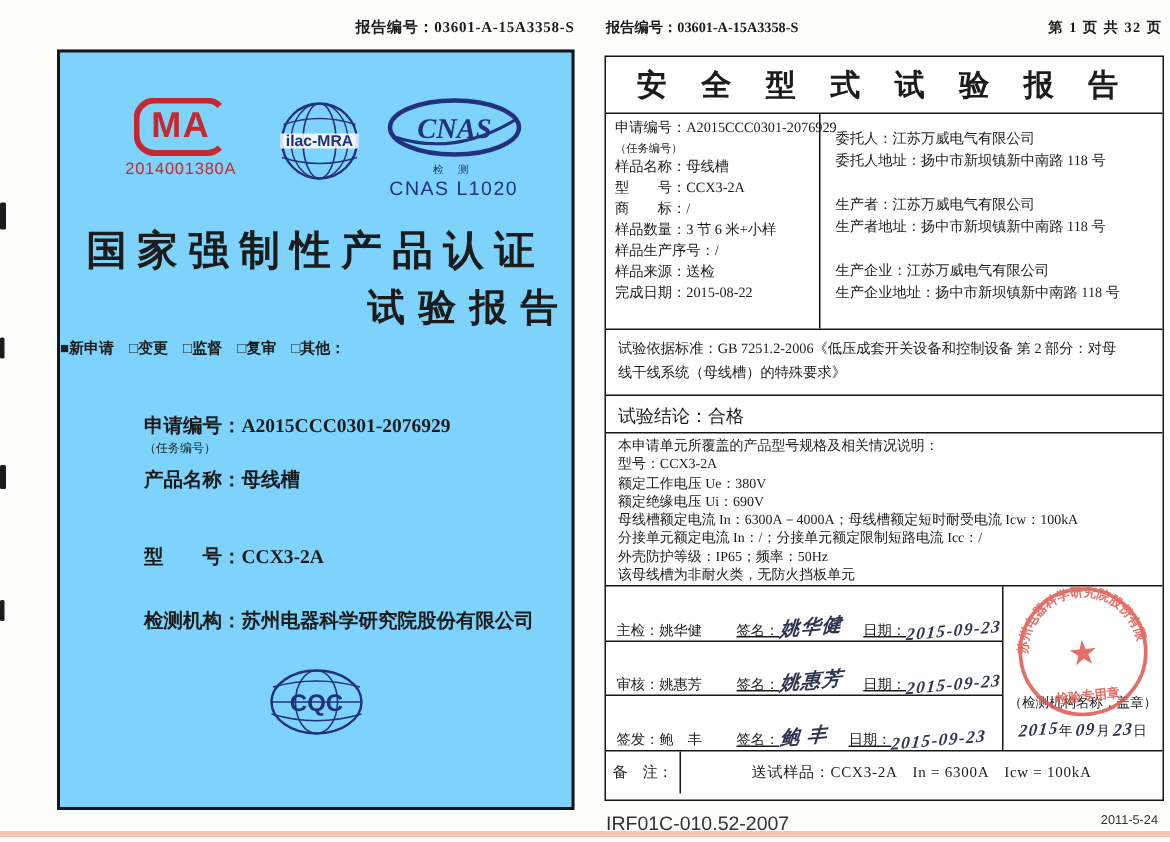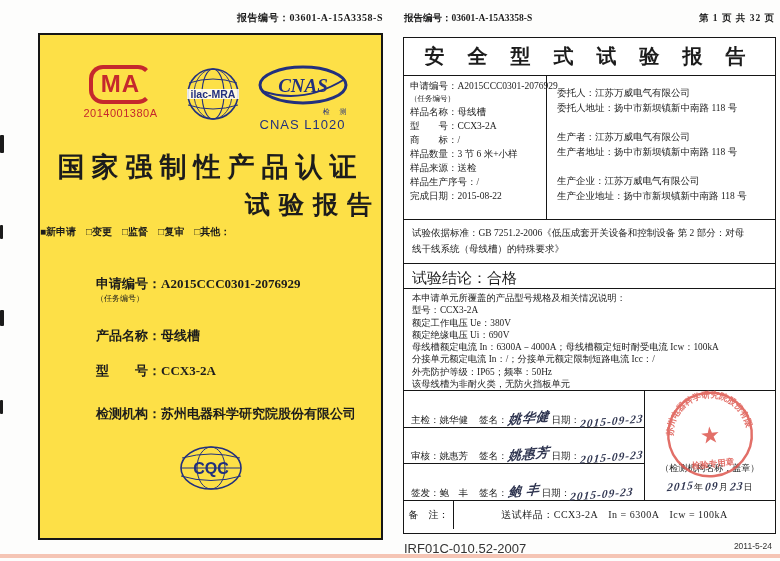--- a/index.html
+++ b/index.html
@@ -5,28 +5,28 @@
   * { margin:0; padding:0; box-sizing:border-box; }
   body { width:780px; height:561px; font-family:"Liberation Serif", serif; background:#fdfdfc; }
   .canvas { position:relative; width:780px; height:561px; overflow:hidden; background:#fdfdfc; color:#1c1c1c; }
 
   
   .mark { position:absolute; background:#1b1b1b; border-radius:1px; }
   .bottom-strip { position:absolute; left:0; top:554px; width:780px; height:4px; background:#f3b7a2; opacity:.8; }
 
   
   .left-report-no { position:absolute; top:11px; left:0; width:383px; text-align:right; font-size:10px; font-weight:bold; letter-spacing:.5px; }
-  .page-left { position:absolute; left:38px; top:33px; width:345px; height:507px; border:2px solid #161616; background:#fde047; }
+  .page-left { position:absolute; left:38px; top:33px; width:345px; height:507px; border:2px solid #161616; background:#7dd3fc; }
   .logos { position:absolute; left:0; top:30px; width:100%; display:flex; justify-content:center; align-items:flex-start; gap:14px; }
   .cma { width:100px; text-align:center; color:#c5282d; }
   .cma-box { display:inline-block; border:4px solid #c5282d; border-radius:14px; padding:1px 8px 2px 8px; font-size:24px; font-weight:bold; font-family:"Liberation Sans", sans-serif; letter-spacing:1px; line-height:28px; border-right-color:transparent; }
   .cma-num { font-size:11px; font-family:"Liberation Sans", sans-serif; margin-top:3px; letter-spacing:.5px; }
   .ilac { width:56px; }
   .cnas { width:96px; text-align:center; color:#22307e; }
-  .cnas-sub { font-size:7px; letter-spacing:4px; margin-top:-4px;text-align:right; }
+  .cnas-sub { font-size:7px; letter-spacing:4px; margin-top:-4px; }
   .cnas-code { font-size:13px; font-family:"Liberation Sans", sans-serif; letter-spacing:1px; }
   .cover-title1 { position:absolute; top:114px; width:100%; text-align:center; font-size:27px; font-weight:bold; letter-spacing:7px; }
   .cover-title2 { position:absolute; top:153px; width:100%; text-align:right; font-size:25px; font-weight:bold; letter-spacing:9px; }
   .apply-types { position:absolute; top:190px; width:100%; text-align:left; font-size:10px; font-weight:bold; }
   .cover-field { position:absolute; left:56px; font-size:13px; font-weight:bold; white-space:nowrap; }
   .cover-note { position:absolute; left:56px; font-size:8px; }
   .cqc-wrap { position:absolute; top:410px; width:100%; text-align:center; }
 
   
   .r-report-no { position:absolute; left:404px; top:12px; font-size:9.5px; font-weight:bold; }
@@ -35,29 +35,29 @@
   .row { border-bottom:1px solid #161616; }
   .row-title { height:38px; display:flex; align-items:center; justify-content:center; font-size:20px; font-weight:bold; letter-spacing:9px; }
   .row-info { height:144px; display:flex; }
   .info-left { width:143px; border-right:1px solid #161616; padding:3px 0 0 6px; }
   .info-left div { font-size:9.5px; line-height:14px; white-space:nowrap; }
   .info-left div.tiny { font-size:7.5px; line-height:12px; }
   .info-right { flex:1; padding:10px 0 0 10px; }
   .info-right div { font-size:9.5px; line-height:15px; white-space:nowrap; }
   .gap-top { margin-top:14px; }
   .row-standard { height:44px; padding:5px 8px 0 8px; font-size:9.5px; line-height:16px; }
-  .row-conclusion { height:25px; padding:5px 8px 0 8px; font-size:15px; }
+  .row-conclusion { height:25px; padding:5px 8px 0 8px; font-size:12px; }
   .row-specs { height:102px; padding:3px 8px 0 8px; }
   .row-specs div { font-size:9.3px; line-height:12.3px; white-space:nowrap; }
   .row-sign { height:110px; display:flex; }
   .sign-left { flex:1; display:flex; flex-direction:column; }
   .sign-row { flex:1; display:flex; align-items:flex-end; padding-left:7px; border-bottom:1px solid #161616; font-size:9.5px; white-space:nowrap; }
   .sign-row:last-child { border-bottom:none; }
   .sign-role { width:66px; }
-  .sign-label { margin-left:2px; }
+  .sign-label { margin-left:14px;text-decoration:underline; }
   .handwrite { display:inline-block; font-style:italic; color:#2f3550; transform:rotate(-5deg) skewX(-10deg); font-size:13px; font-weight:bold; letter-spacing:1px; }
   .hw-date { font-size:11.5px; }
   .seal-cell { width:148px; border-left:1px solid #161616; position:relative; }
   .stamp { position:absolute; left:50%; top:-4px; transform:translateX(-50%) rotate(-6deg); opacity:.85; z-index:2; }
   .seal-caption { position:absolute; bottom:25px; width:100%; text-align:center; font-size:9px; z-index:1; }
   .seal-date { position:absolute; bottom:6px; width:100%; text-align:center; font-size:9px; z-index:3; }
   .row-remark { height:28px; display:flex; border-bottom:none; }
   .remark-label { width:50px; border-right:1px solid #161616; display:flex; align-items:center; justify-content:center; font-size:10px; }
   .remark-value { flex:1; display:flex; align-items:center; justify-content:center; font-size:10px; letter-spacing:.5px; }
   .footer-left { position:absolute; left:404px; top:541px; font-size:13px; font-family:"Liberation Sans", sans-serif; color:#333; }
@@ -103,21 +103,21 @@
         <div class="cnas-code">CNAS L1020</div>
       </div>
     </div>
 
     <div class="cover-title1">国家强制性产品认证</div>
     <div class="cover-title2">试验报告</div>
     <div class="apply-types">■新申请　□变更　□监督　□复审　□其他：</div>
 
     <div class="cover-field" style="top:240px;"><span>申请编号：</span><span>A2015CCC0301-2076929</span></div>
     <div class="cover-note" style="top:258px;">（任务编号）</div>
-    <div class="cover-field" style="top:292px;text-align:right;"><span>产品名称：</span><span>母线槽</span></div>
+    <div class="cover-field" style="top:276px;text-align:right;"><span>产品名称：</span><span>母线槽</span></div>
     <div class="cover-field" style="top:327px;"><span>型　　号：</span><span>CCX3-2A</span></div>
     <div class="cover-field" style="top:370px;"><span>检测机构：</span><span>苏州电器科学研究院股份有限公司</span></div>
 
     <div class="cqc-wrap">
       <svg width="66" height="46" viewBox="0 0 66 46">
         <ellipse cx="33" cy="23" rx="30" ry="21" fill="none" stroke="#22307e" stroke-width="1.6"></ellipse>
         <ellipse cx="33" cy="23" rx="14" ry="21" fill="none" stroke="#22307e" stroke-width="1"></ellipse>
         <path d="M4,13 Q33,5 62,13" fill="none" stroke="#22307e" stroke-width="1"></path>
         <path d="M3,31 Q33,40 63,31" fill="none" stroke="#22307e" stroke-width="1"></path>
         <line x1="3" y1="23" x2="63" y2="23" stroke="#22307e" stroke-width="1"></line>
@@ -133,22 +133,22 @@
     <div class="row row-title">安 全 型 式 试 验 报 告</div>
 
     <div class="row row-info">
       <div class="info-left">
         <div>申请编号：A2015CCC0301-2076929</div>
         <div class="tiny">（任务编号）</div>
         <div>样品名称：母线槽</div>
         <div>型　　号：CCX3-2A</div>
         <div>商　　标：/</div>
         <div>样品数量：3 节 6 米+小样</div>
+        <div>样品生产序号：/</div>
         <div>样品来源：送检</div>
-        <div>样品生产序号：/</div>
         <div>完成日期：2015-08-22</div>
       </div>
       <div class="info-right">
         <div>委托人：江苏万威电气有限公司</div>
         <div>委托人地址：扬中市新坝镇新中南路 118 号</div>
         <div class="gap-top">生产者：江苏万威电气有限公司</div>
         <div>生产者地址：扬中市新坝镇新中南路 118 号</div>
         <div class="gap-top">生产企业：江苏万威电气有限公司</div>
         <div>生产企业地址：扬中市新坝镇新中南路 118 号</div>
       </div>

